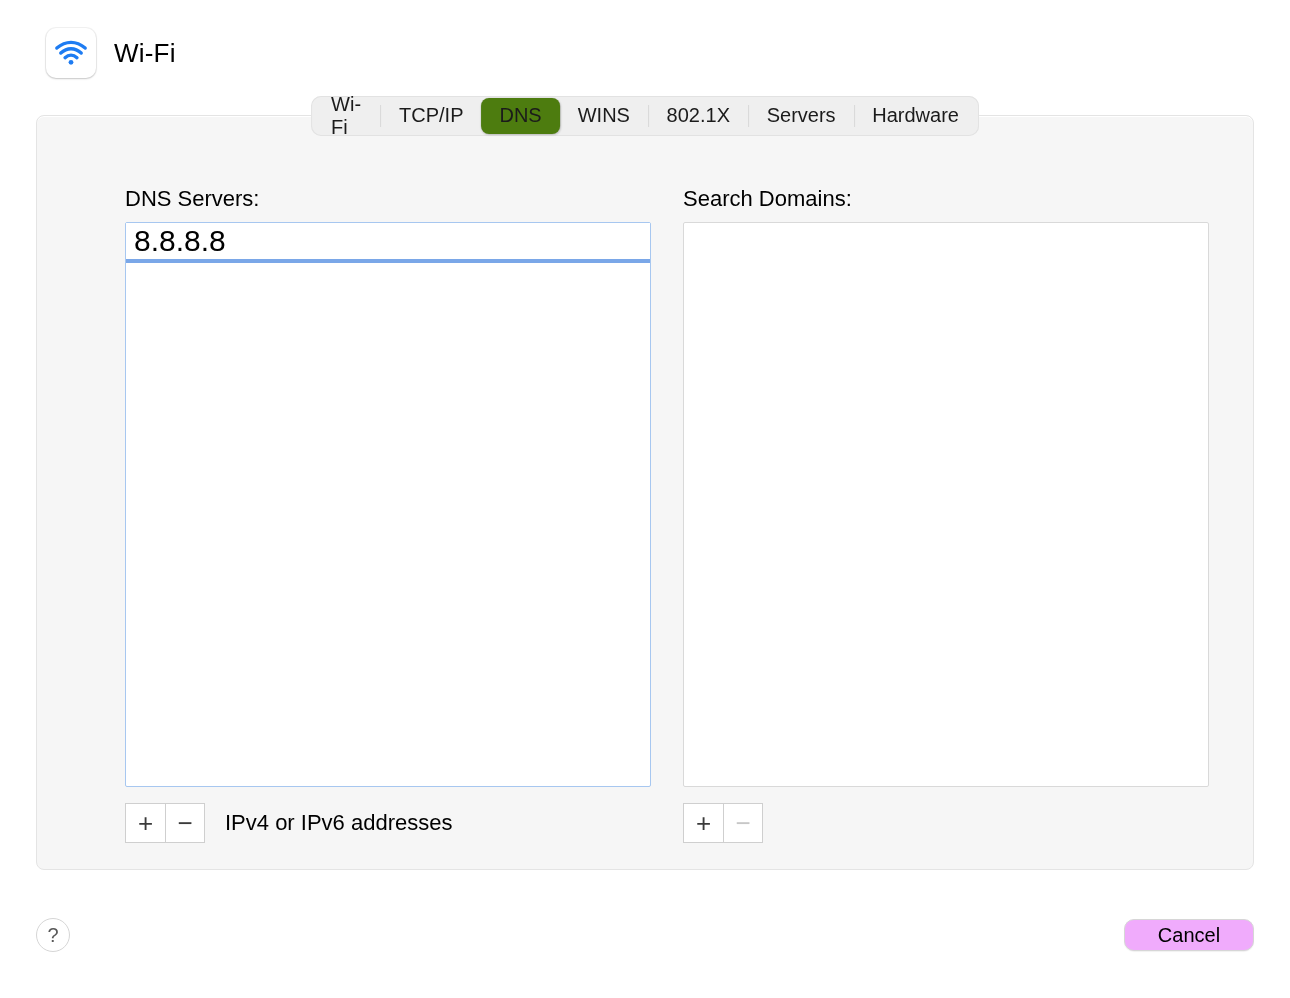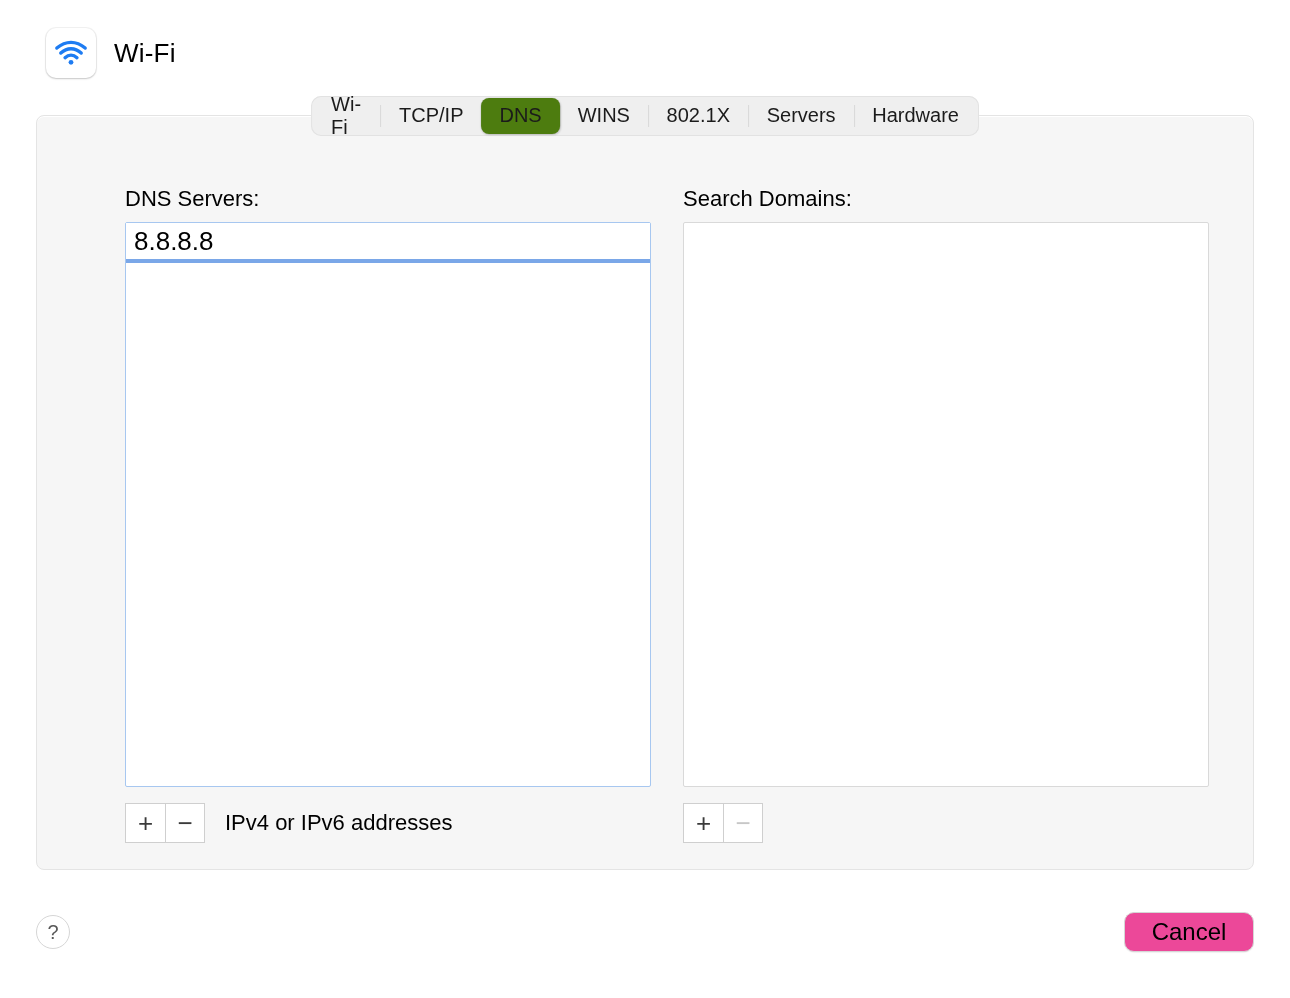--- a/index.html
+++ b/index.html
@@ -77,21 +77,21 @@
       border-radius: 2px;
     }
     .listbox.editing {
       border-color: #a7c7f0;
     }
     .row-edit {
       display: block;
       width: 100%;
       height: 40px;
       padding: 6px 8px 6px 8px;
-      font: inherit; font-size: 26px;
+      font: inherit; font-size: 30px;
       border: none; outline: none;
       border-bottom: 4px solid #7aa7e8;
     }
     .steppers {
       display: flex; align-items: center; gap: 20px;
       margin-top: 16px;
     }
     .sq-btn {
       width: 40px; height: 40px;
       display: inline-flex; align-items: center; justify-content: center;
@@ -110,23 +110,23 @@
       display: flex; align-items: center; justify-content: space-between;
     }
     .help {
       width: 34px; height: 34px; border-radius: 50%;
       display: inline-flex; align-items: center; justify-content: center;
       border: 1px solid #d6d6d6; background: #fff;
       font-size: 20px; color: #585858;
     }
     .footer-buttons { display: flex; gap: 24px; }
     .mac-btn {
-      min-width: 130px; height: 40px;
-      padding: 0 26px; font-size: 24px;
-      border-radius: 10px; background: #ec4899;
+      min-width: 130px; height: 32px;
+      padding: 0 26px; font-size: 20px;
+      border-radius: 10px; background: #f0abfc;
       border: 1px solid #d6d6d6; box-shadow: 0 1px 1px rgba(0,0,0,.06);
       display: inline-flex; align-items: center; justify-content: center;
     }
   </style>
 </head>
 <body>
 
 <div class="header">
   <div class="app-icon">
     <svg width="34" height="34" viewBox="0 0 24 24" fill="none" aria-hidden="true">

